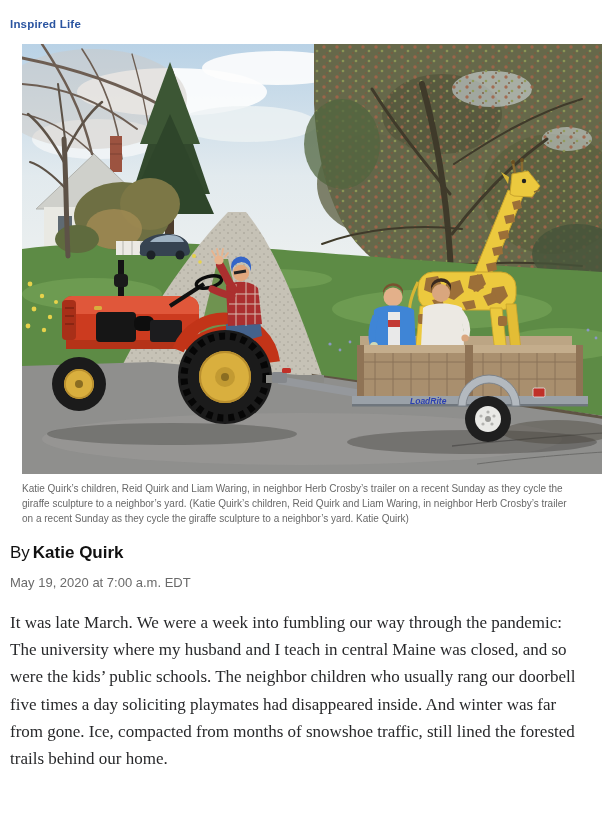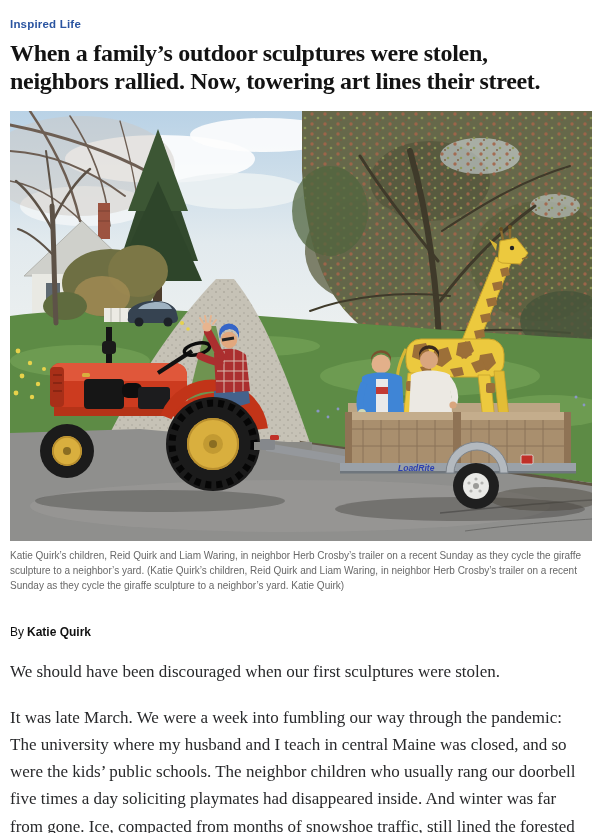--- a/index.html
+++ b/index.html
@@ -2,37 +2,36 @@
 <html><head>
 <meta charset="utf-8">
 <style>
   html,body{margin:0;padding:0;background:#fff;}
   body{width:602px;font-family:"Liberation Serif",serif;color:#111;}
   .container{padding:2px 10px 30px 10px;}
   .kicker{font-family:"Liberation Sans",sans-serif;font-weight:bold;font-size:11.5px;
           color:#2a54a0;margin-top:16px;letter-spacing:.2px;text-decoration:none;display:inline-block;}
   h1.headline{font-family:"Liberation Serif",serif;font-weight:700;font-size:24px;
           line-height:1.18;letter-spacing:-0.3px;color:#131313;margin:7px 0 15px 0;}
-  figure{margin:0;}
+  figure{margin:12px;}
   .photo-svg{display:block;width:582px;height:430px;background:#dfe7ec;}
   figcaption{font-family:"Liberation Sans",sans-serif;font-size:10px;line-height:1.5;
           color:#686868;margin-top:7px;}
-  .byline{font-family:"Liberation Sans",sans-serif;font-size:12px;color:#111;margin-top:32px;}
+  .byline{font-family:"Liberation Sans",sans-serif;font-size:17px;color:#111;margin-top:17px;}
   .byline .author{font-weight:bold;color:#111;text-decoration:none;margin-left:3px;}
   .dateline{font-family:"Liberation Sans",sans-serif;font-size:13px;color:#6a6a6a;margin-top:12px;}
   .article p{font-size:17px;line-height:1.6;color:#28292b;margin:19px 0;}
 </style>
 </head>
 <body>
 
 <div class="container">
 
   <a class="kicker" style="color: rgb(42, 84, 160);">Inspired Life</a>
 
-  <h1 class="headline">When a family’s outdoor sculptures were stolen, neighbors rallied. Now, towering art lines their street.</h1>
 
   <figure>
     <svg class="photo-svg" viewBox="0 0 582 430">
       <defs>
         <linearGradient id="sky" x1="0" y1="0" x2="0" y2="1">
           <stop offset="0" stop-color="#b9d2e6"></stop>
           <stop offset="0.55" stop-color="#e2eaee"></stop>
           <stop offset="1" stop-color="#eef1f0"></stop>
         </linearGradient>
         <pattern id="buds" width="13" height="10" patternUnits="userSpaceOnUse">
@@ -340,19 +339,19 @@
           <circle cx="328" cy="298" r="1.4"></circle>
       </g>
     </svg>
     <figcaption>Katie Quirk’s children, Reid Quirk and Liam Waring, in neighbor Herb Crosby’s trailer on a recent Sunday as they cycle the giraffe sculpture to a neighbor’s yard. (Katie Quirk’s children, Reid Quirk and Liam Waring, in neighbor Herb Crosby’s trailer on a recent Sunday as they cycle the giraffe sculpture to a neighbor’s yard. Katie Quirk)</figcaption>
   </figure>
 
   <div class="byline">
     <span>By</span><a class="author" href="#">Katie Quirk</a>
   </div>
 
+  <div class="dateline">May 19, 2020 at 7:00 a.m. EDT</div>
 
   <div class="article">
-    <p>We should have been discouraged when our first sculptures were stolen.</p>
     <p>It was late March. We were a week into fumbling our way through the pandemic: The university where my husband and I teach in central Maine was closed, and so were the kids’ public schools. The neighbor children who usually rang our doorbell five times a day soliciting playmates had disappeared inside. And winter was far from gone. Ice, compacted from months of snowshoe traffic, still lined the forested trails behind our home.</p>
   </div>
 
 </div>
 
 </body></html>

